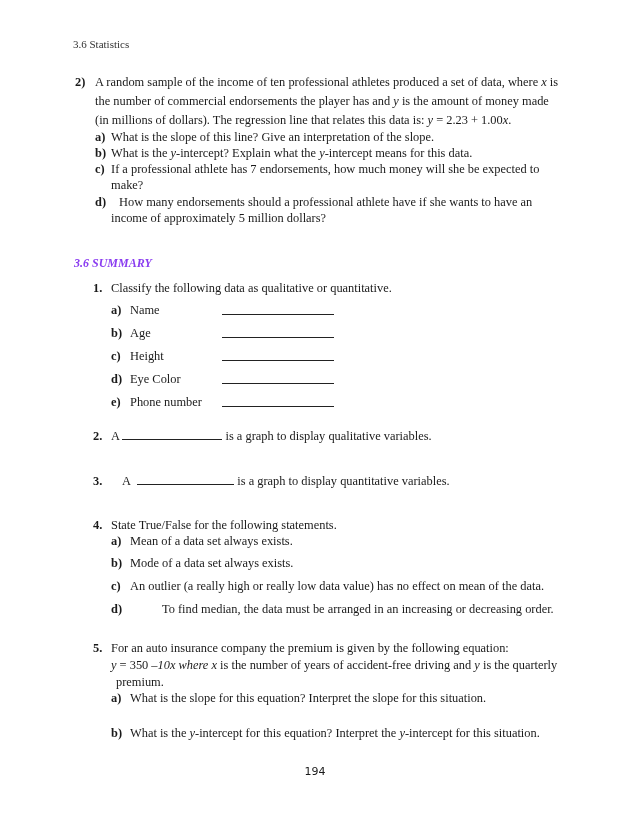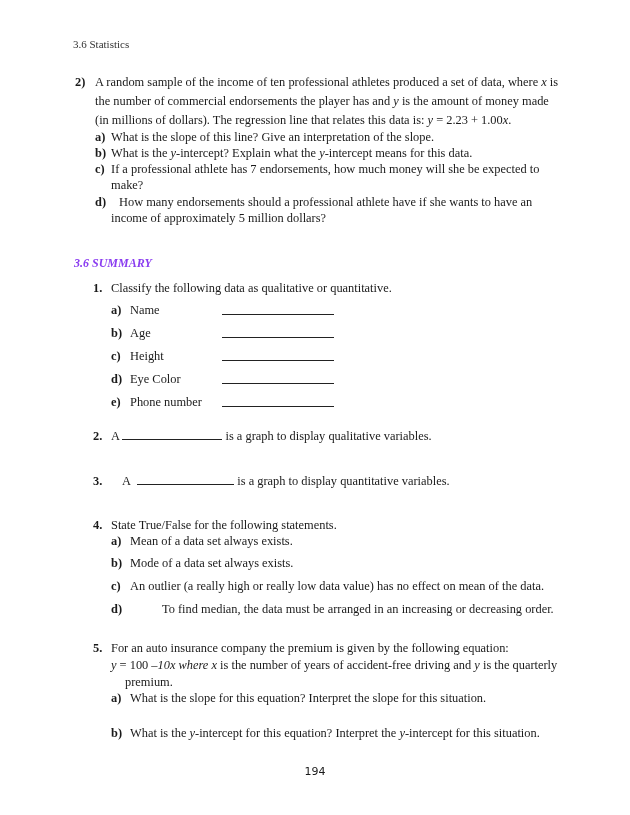--- a/index.html
+++ b/index.html
@@ -79,22 +79,22 @@
   <div class="abs" style="left:130px;top:534px;">Mean of a data set always exists.</div>
   <div class="abs num" style="left:111px;top:556px;">b)</div>
   <div class="abs" style="left:130px;top:556px;">Mode of a data set always exists.</div>
   <div class="abs num" style="left:111px;top:579px;">c)</div>
   <div class="abs" style="left:130px;top:579px;">An outlier (a really high or really low data value) has no effect on mean of the data.</div>
   <div class="abs num" style="left:111px;top:602px;">d)</div>
   <div class="abs" style="left:130px;top:602px;margin-left:32px;">To find median, the data must be arranged in an increasing or decreasing order.</div>
 
   <div class="abs num" style="left:93px;top:641px;">5.</div>
   <div class="abs" style="left:111px;top:641px;">For an auto insurance company the premium is given by the following equation:</div>
-  <div class="abs" style="left:111px;top:658px;"><span class="it">y</span><span> = 100 –</span><span class="it">10x where</span><span> </span><span class="it">x</span><span> is the number of years of accident-free driving and </span><span class="it">y</span><span> is the quarterly</span></div>
-  <div class="abs" style="left:125px;top:675px;">premium.</div>
+  <div class="abs" style="left:111px;top:658px;"><span class="it">y</span><span> = 350 –</span><span class="it">10x where</span><span> </span><span class="it">x</span><span> is the number of years of accident-free driving and </span><span class="it">y</span><span> is the quarterly</span></div>
+  <div class="abs" style="left:116px;top:675px;">premium.</div>
 
   <div class="abs num" style="left:111px;top:691px;">a)</div>
   <div class="abs" style="left:130px;top:691px;">What is the slope for this equation? Interpret the slope for this situation.</div>
 
   <div class="abs num" style="left:111px;top:726px;">b)</div>
   <div class="abs" style="left:130px;top:726px;"><span>What is the </span><span class="it">y</span><span>-intercept for this equation? Interpret the </span><span class="it">y</span><span>-intercept for this situation.</span></div>
 
   <div class="abs pagenum">194</div>
 </div>
 

